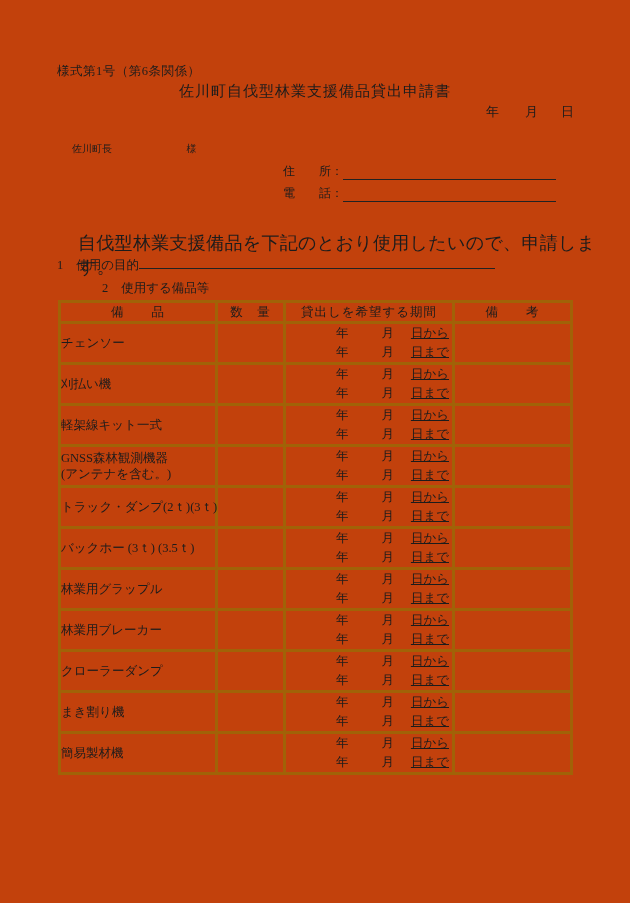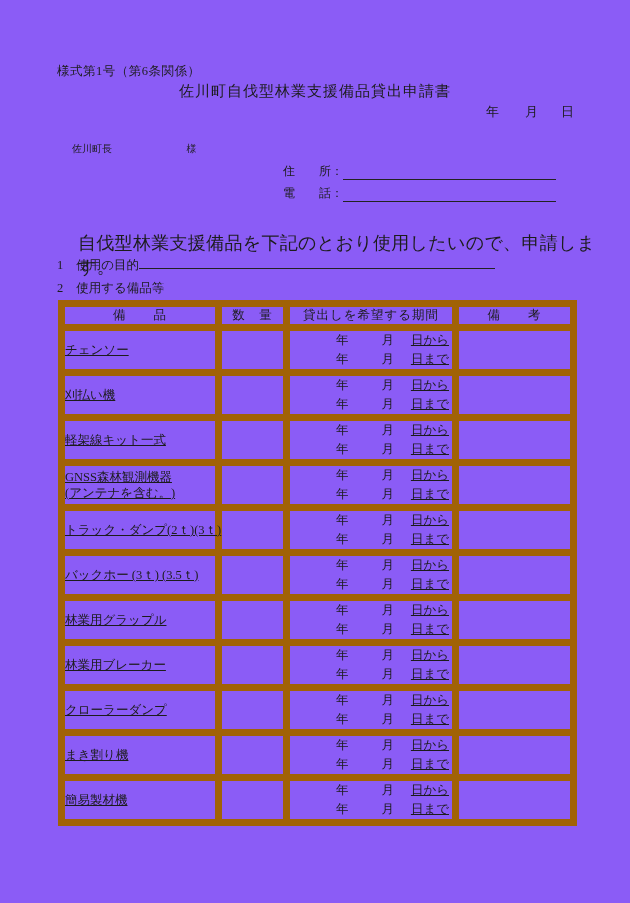--- a/index.html
+++ b/index.html
@@ -4,21 +4,21 @@
 <style>
   html,body{margin:0;padding:0;}
   body{
     width:630px;height:903px;
     background:#ffffff;
     font-family:"Liberation Serif","DejaVu Serif",serif;
     color:#1c1c1c;
     position:relative;
     overflow:hidden;
   }
-  .page{position:absolute;inset:0;background:#8b5cf6;}
+  .page{position:absolute;inset:0;background:#c2410c;}
 
   .form-number{position:absolute;left:57px;top:63px;font-size:12.5px;letter-spacing:.5px;}
   .doc-title{position:absolute;left:0;top:82px;width:100%;text-align:center;font-size:15px;letter-spacing:1px;}
 
   .header-date{position:absolute;top:103px;left:486px;font-size:13px;display:flex;}
   .header-date .hy{margin-right:26px;}
   .header-date .hm{margin-right:23px;}
 
   .addressee{position:absolute;left:72px;top:142px;font-size:10px;}
   .addressee .honorific{margin-left:72px;}
@@ -26,36 +26,36 @@
   .applicant{position:absolute;left:283px;top:161px;font-size:12px;}
   .app-field{display:flex;height:22px;}
   .app-label{line-height:21px;white-space:pre;}
   .fill-line{width:213px;height:18px;border-bottom:1px solid #222;}
 
   .statement{position:absolute;left:78px;top:231px;font-size:18px;letter-spacing:.3px;}
 
   .section{position:absolute;left:57px;font-size:12.5px;}
   .section .sec-num{margin-right:13px;}
   .sec-purpose{top:256px;}
-  .sec-equipment{top:280px;}
+  .sec-equipment{top:280px;margin-left:45px;}
   .purpose-line{display:inline-block;width:356px;height:12px;border-bottom:1px solid #222;}
 
   table.equip-table{
     position:absolute;left:58px;top:300px;
     border-collapse:collapse;table-layout:fixed;
     width:512px;font-size:12.5px;
   }
   .equip-table th,.equip-table td{
-    border:7px solid #a16207;
+    border:3px solid #a16207;
     padding:0;vertical-align:middle;
   }
   .head-row{height:21px;}
   .head-row th{font-weight:normal;text-align:center;letter-spacing:1px;}
   .body-row{height:39.4px;}
-  .item-cell{padding-left:7px;line-height:16px;text-decoration:underline;}
+  .item-cell{padding-left:7px;line-height:16px;}
   .item-line{white-space:pre;}
   .period-line{display:flex;justify-content:flex-end;line-height:19px;}
   .period-line .py{margin-right:33px;}
   .period-line .pm{margin-right:17px;}
   .period-line .pd{margin-right:3px;text-decoration:underline;}
 </style>
 </head>
 <body>
 
 <div class="page">

